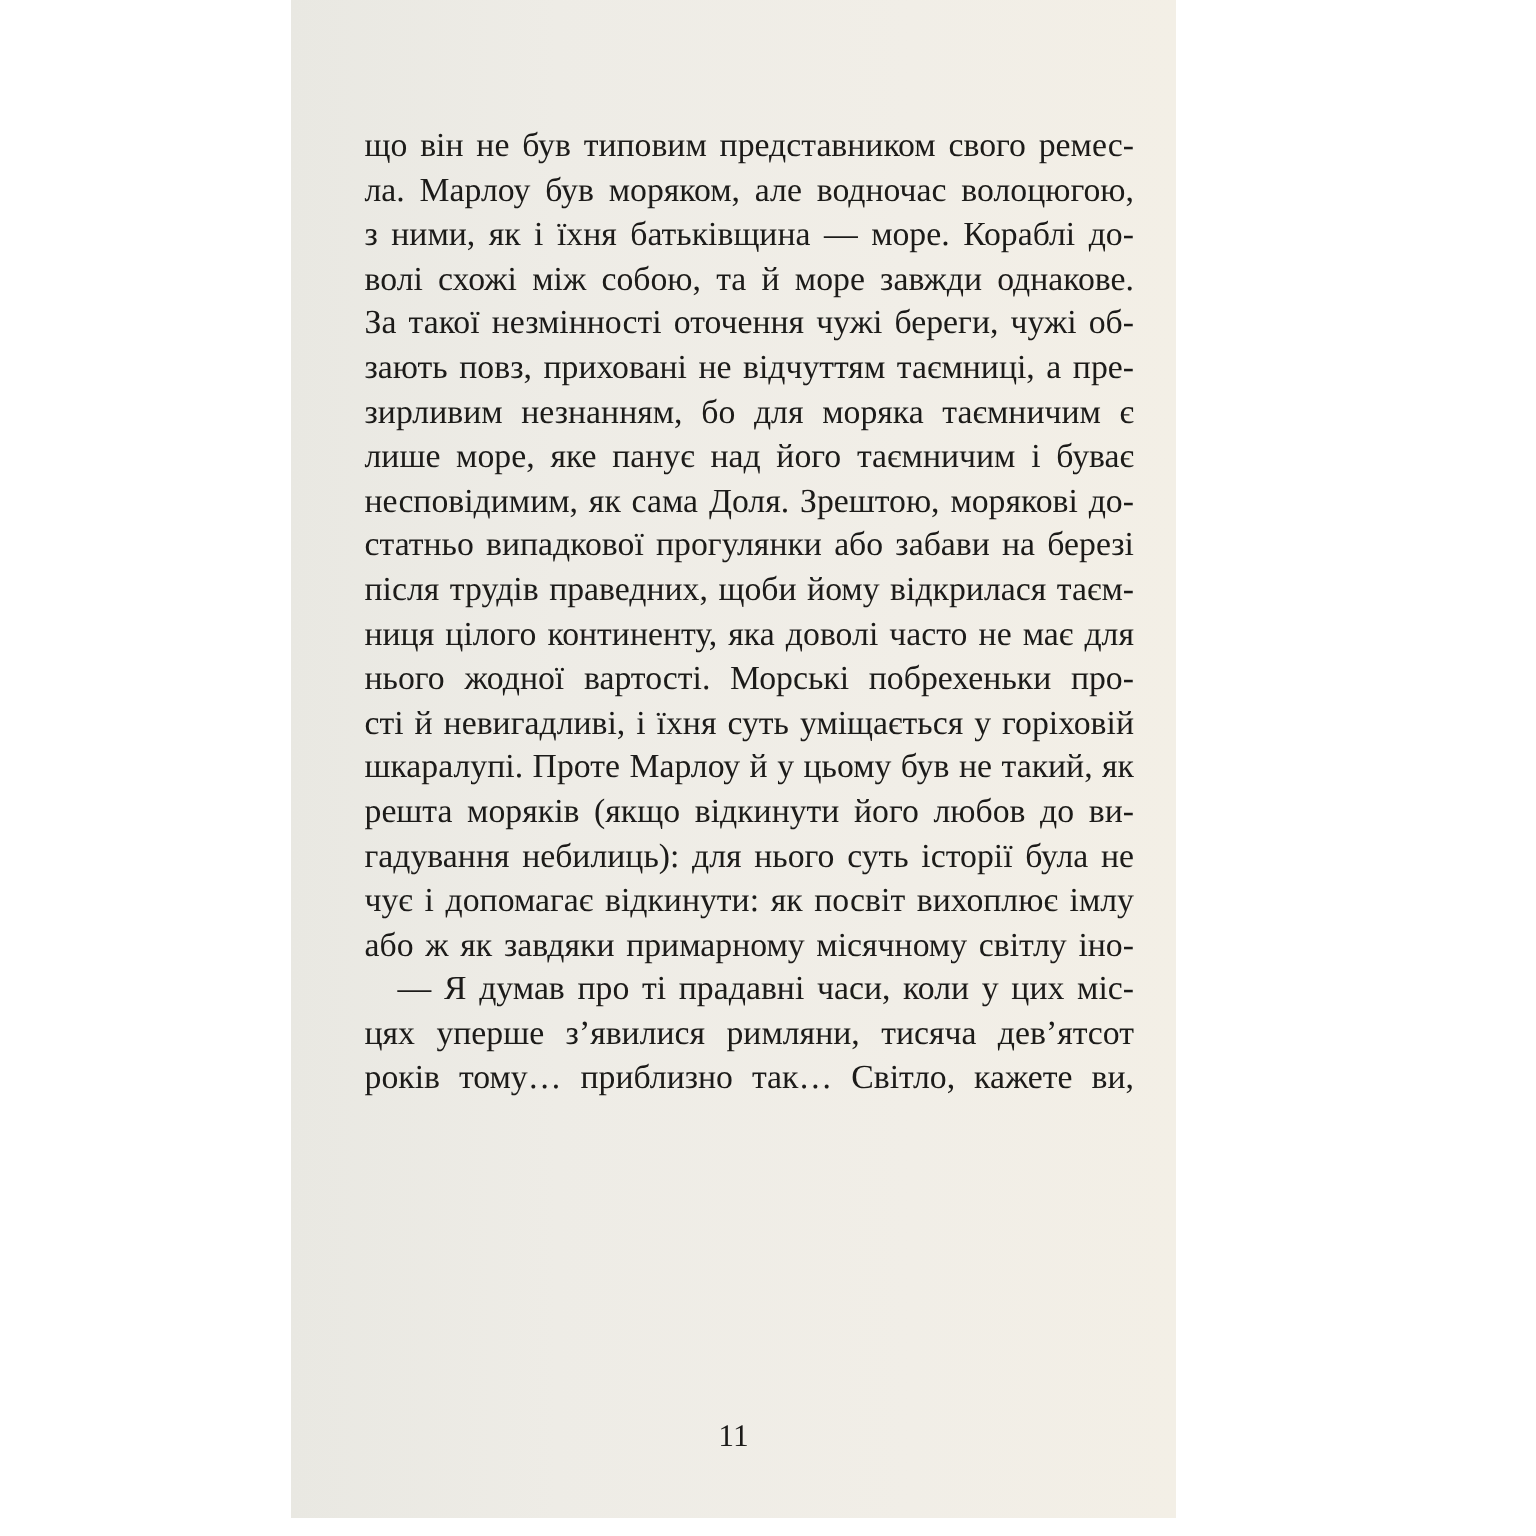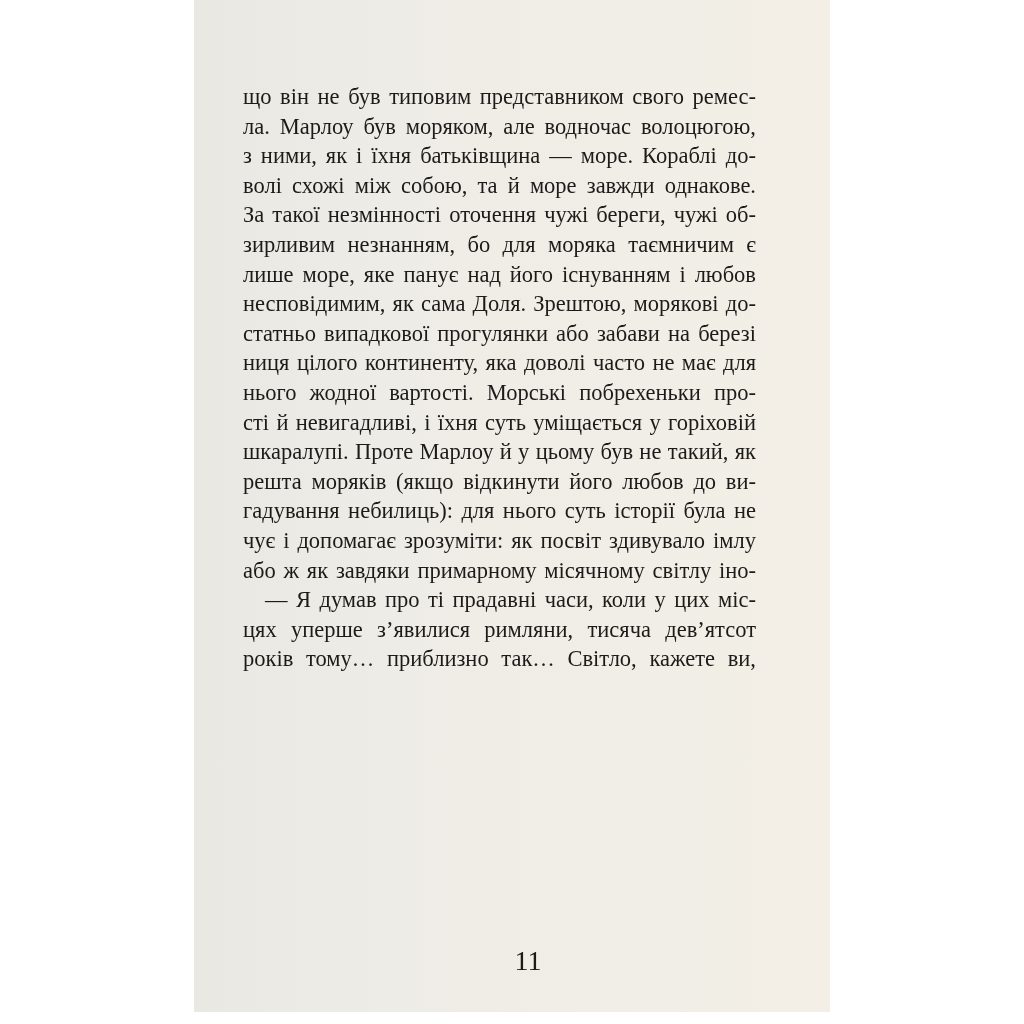--- a/index.html
+++ b/index.html
@@ -7,21 +7,21 @@
       padding: 0;
       width: 1024px;
       height: 1024px;
       background: #ffffff;
       overflow: hidden;
     }
     .page {
       position: absolute;
       left: 194px;
       top: 0;
-      width: 636px;
+      width: 590px;
       height: 1012px;
       background: linear-gradient(90deg, #e9e8e2 0%, #eeece6 30%, #f1eee7 70%, #f3efe6 100%);
     }
     .text-block {
       position: absolute;
       left: 49px;
       top: 82px;
       width: 513px;
       font-family: "Liberation Serif", "DejaVu Serif", serif;
       font-size: 22.5px;
@@ -42,48 +42,49 @@
     .line.indent {
       padding-left: 22px;
     }
     .page-number {
       position: absolute;
       left: 0;
       width: 100%;
       top: 945px;
       text-align: center;
       font-family: "Liberation Serif", "DejaVu Serif", serif;
-      font-size: 28px;
+      font-size: 21px;
       color: #1c1b19;
-      padding-left: 16px;
     }
   </style>
 </head>
 <body>
 
 <div class="page">
   <div class="text-block">
 
     <div>
       <span class="line">що він не був типовим представником свого ремес-</span>
       <span class="line">ла. Марлоу був моряком, але водночас волоцюгою,</span>
       <span class="line">з ними, як і їхня батьківщина — море. Кораблі до-</span>
       <span class="line">волі схожі між собою, та й море завжди однакове.</span>
       <span class="line">За такої незмінності оточення чужі береги, чужі об-</span>
+      <span class="line">зають повз, приховані не відчуттям таємниці, а пре-</span>
       <span class="line">зирливим незнанням, бо для моряка таємничим є</span>
-      <span class="line">лише море, яке панує над його існуванням і любов</span>
+      <span class="line">лише море, яке панує над його таємничим і буває</span>
       <span class="line">несповідимим, як сама Доля. Зрештою, морякові до-</span>
       <span class="line">статньо випадкової прогулянки або забави на березі</span>
+      <span class="line">після трудів праведних, щоби йому відкрилася таєм-</span>
       <span class="line">ниця цілого континенту, яка доволі часто не має для</span>
       <span class="line">нього жодної вартості. Морські побрехеньки про-</span>
       <span class="line">сті й невигадливі, і їхня суть уміщається у горіховій</span>
       <span class="line">шкаралупі. Проте Марлоу й у цьому був не такий, як</span>
       <span class="line">решта моряків (якщо відкинути його любов до ви-</span>
       <span class="line">гадування небилиць): для нього суть історії була не</span>
-      <span class="line">чує і допомагає зрозуміти: як посвіт здивувало імлу</span>
+      <span class="line">чує і допомагає відкинути: як посвіт вихоплює імлу</span>
       <span class="line">або ж як завдяки примарному місячному світлу іно-</span>
     </div>
 
 
     <div>
       <span class="line indent">— Я думав про ті прадавні часи, коли у цих міс-</span>
       <span class="line">цях уперше з’явилися римляни, тисяча дев’ятсот</span>
       <span class="line">років тому… приблизно так… Світло, кажете ви,</span>
     </div>
 

